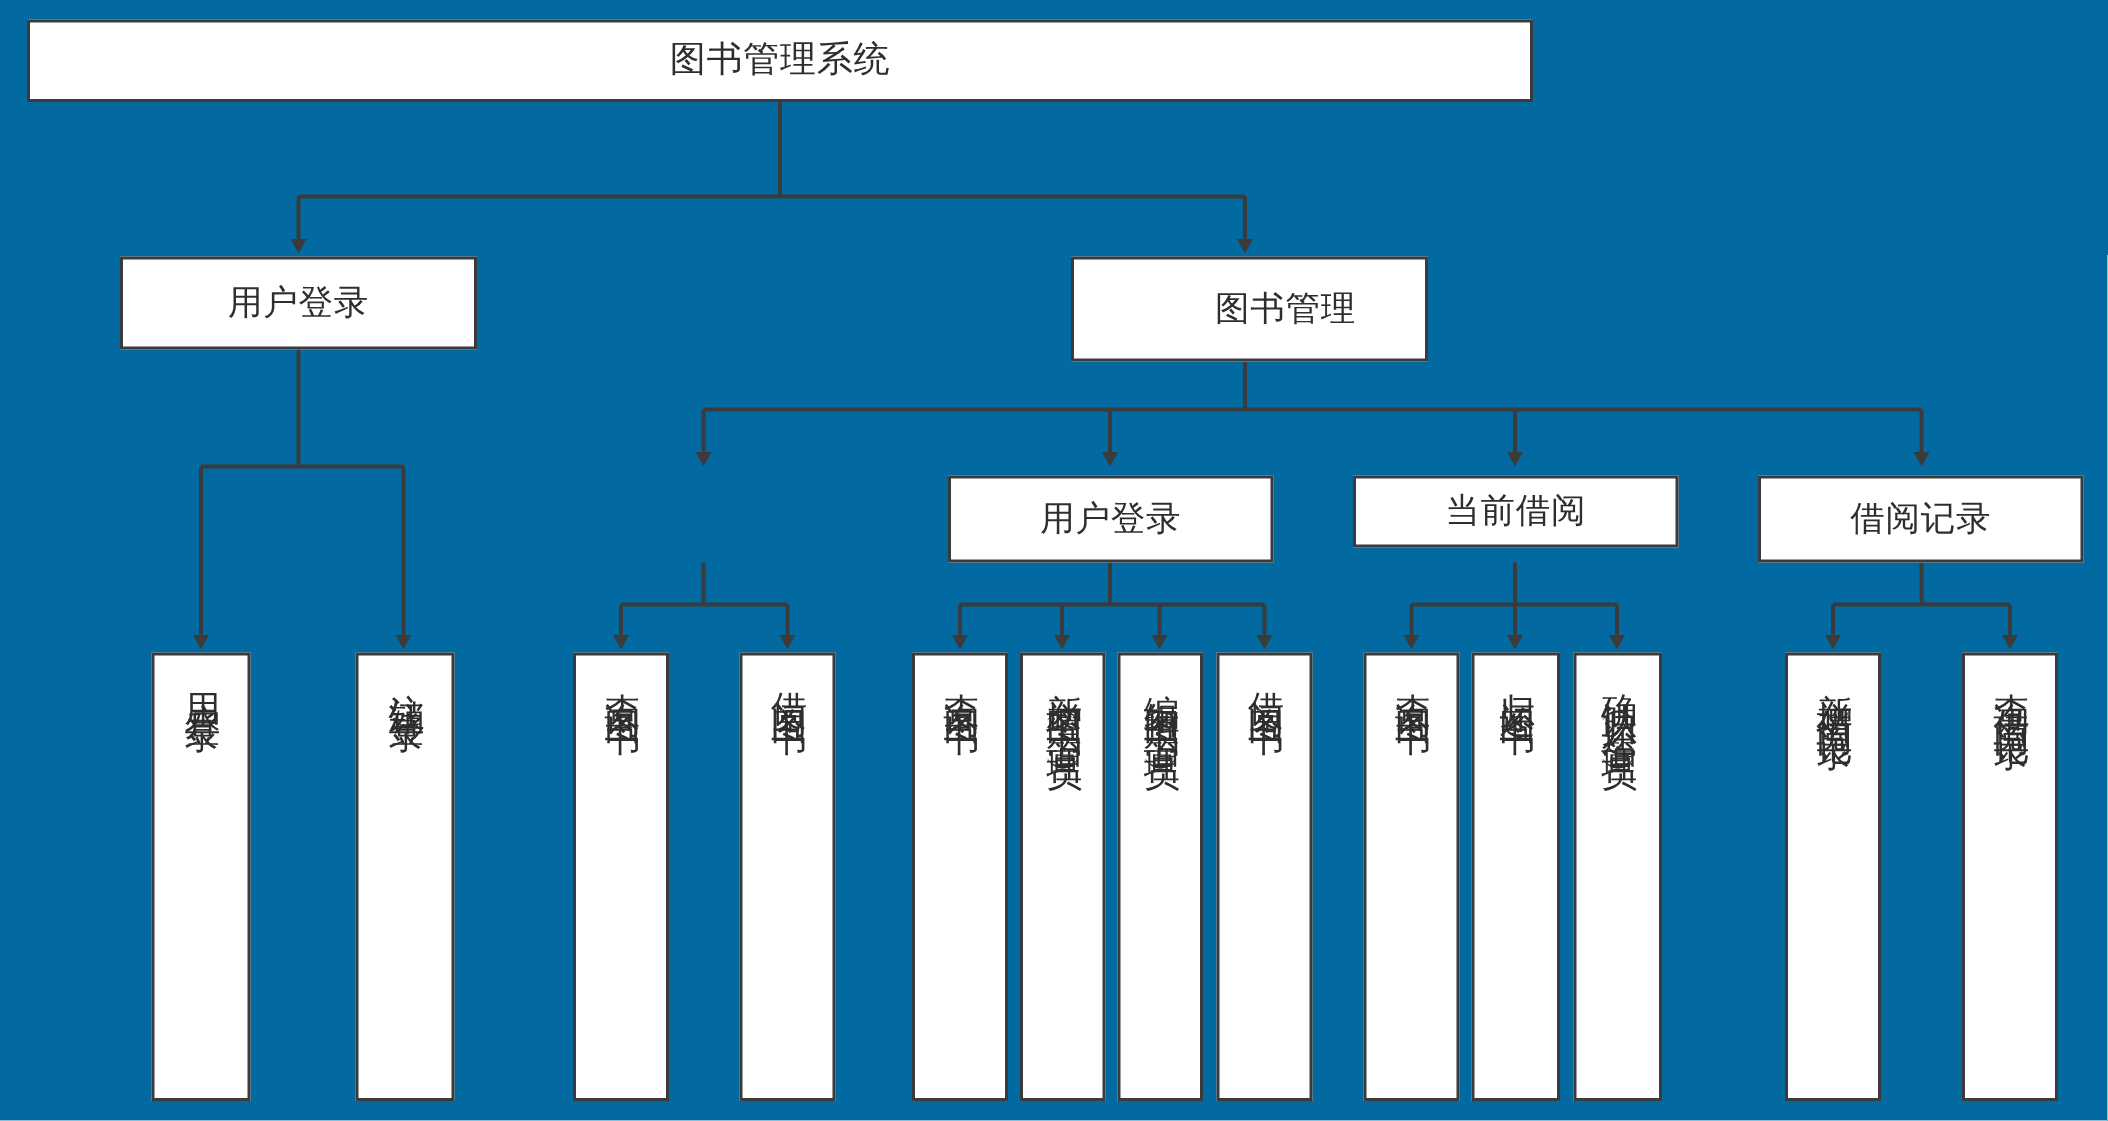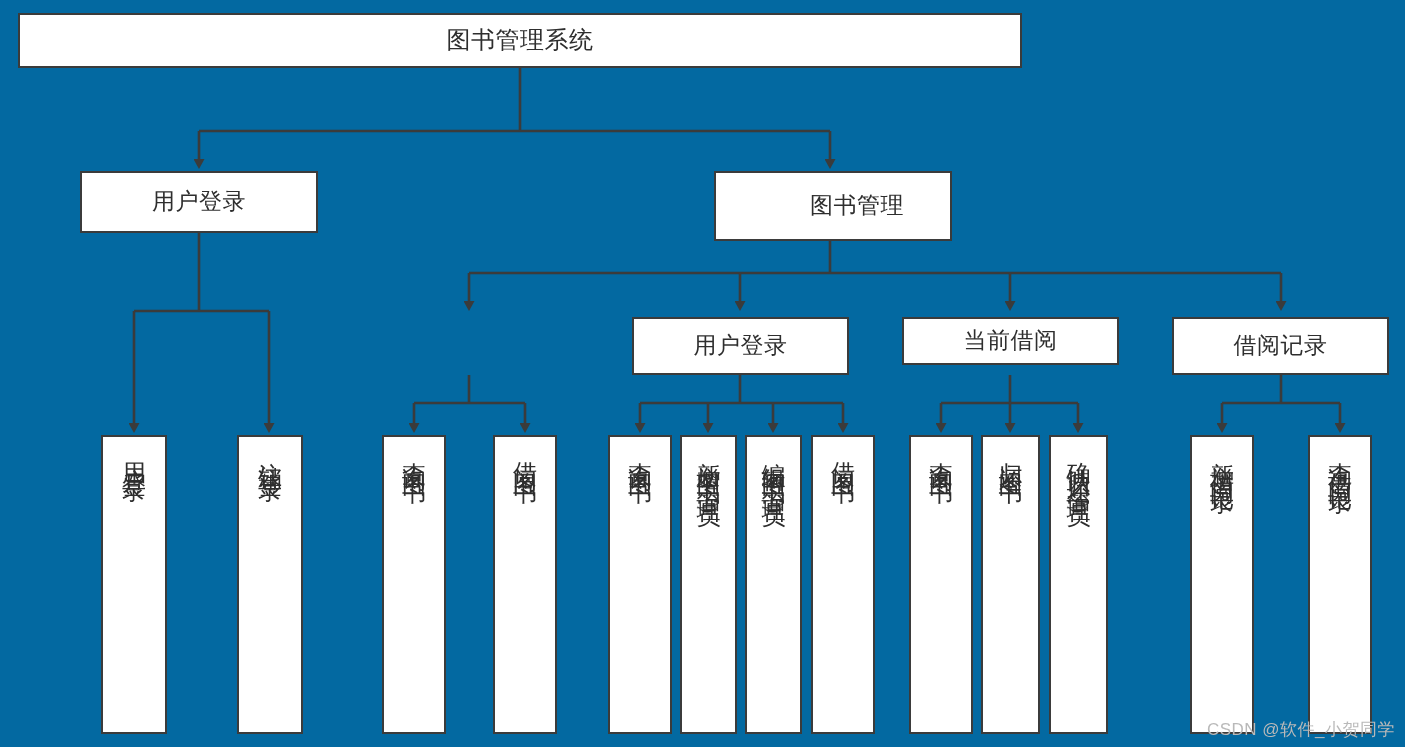--- a/index.html
+++ b/index.html
@@ -200,15 +200,14 @@
   </div>
 
   <div class="node vert" style="left:1190px; top:435px; width:64px; height:299px;">
     <span class="label">新增借阅记录</span>
   </div>
 
   <div class="node vert" style="left:1308px; top:435px; width:64px; height:299px;">
     <span class="label">查询借阅记录</span>
   </div>
 
-  <div class="watermark">CSDN @软件_小贺同学</div>
 
 </div>
 
 </body></html>

